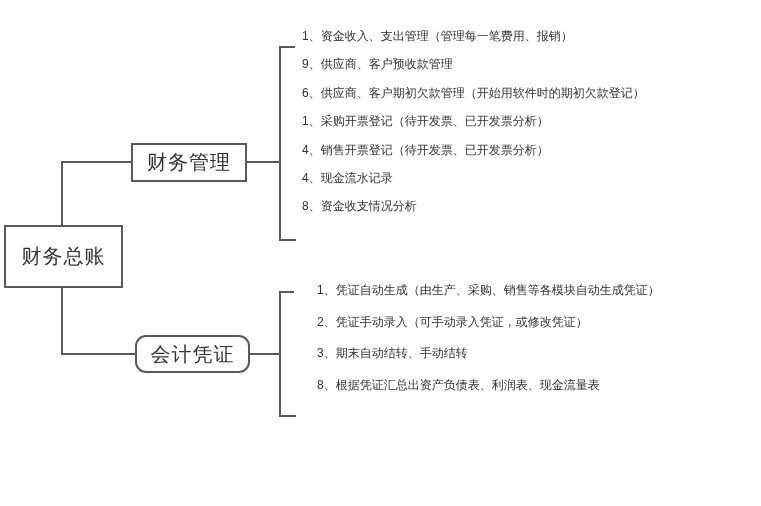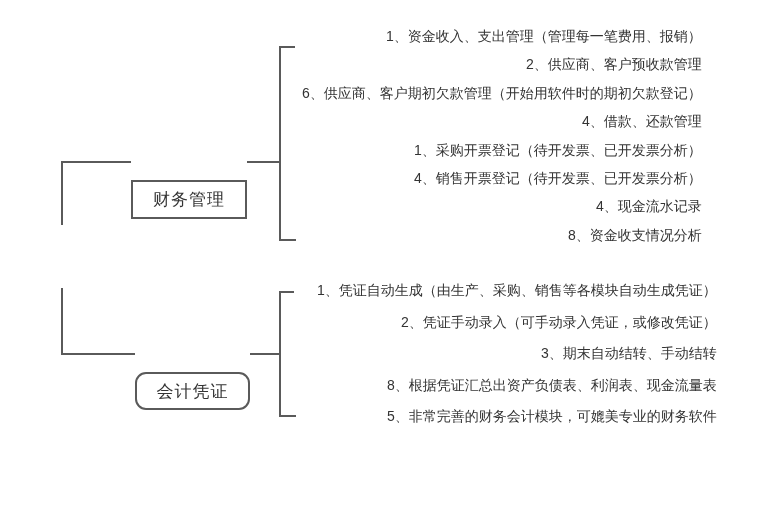--- a/index.html
+++ b/index.html
@@ -22,77 +22,76 @@
     stroke-width: 2;
   }
   .node {
     position: absolute;
     border: 2px solid #5a5a5a;
     background: #ffffff;
     color: #333333;
     display: flex;
     align-items: center;
     justify-content: center;
-    font-size: 17px;
+    font-size: 20px;
     letter-spacing: 1px;
     white-space: nowrap;
     box-sizing: content-box;
-    margin-top: 37px;
   }
   .node-root   { left: 4px;   top: 225px; width: 115px; height: 59px; }
   .node-fm     { left: 131px; top: 143px; width: 112px; height: 35px; }
   .node-kj     { left: 135px; top: 335px; width: 111px; height: 34px; border-radius: 11px; }
   .item-list {
     position: absolute;
     left: 302px;
     color: #333333;
-    font-size: 14px;
+    font-size: 12px;
     white-space: nowrap;
-    text-align: right;
   }
   .list-top    { top: 22px; }
   .list-top .tree-item    { height: 28.4px; line-height: 28.4px; }
   .list-bottom { top: 275px; margin-left: 15px; }
   .list-bottom .tree-item { height: 31.6px; line-height: 31.6px; }
 </style>
 </head>
 <body>
 
 <div class="canvas">
 
   <svg class="connectors" viewBox="0 0 761 506" xmlns="http://www.w3.org/2000/svg">
     <path d="M62,225 L62,162 L131,162"></path>
     <path d="M62,288 L62,354 L135,354"></path>
     <path d="M247,162 L280,162"></path>
     <path d="M295,47 L280,47 L280,240 L296,240"></path>
     <path d="M250,354 L280,354"></path>
     <path d="M294,292 L280,292 L280,416 L296,416"></path>
   </svg>
 
+  <div class="node node-root">
+    <span>财务总账</span>
+  </div>
 
   <div class="node node-fm">
     <span>财务管理</span>
   </div>
 
   <div class="node node-kj">
     <span>会计凭证</span>
   </div>
 
   <div class="item-list list-top">
     <div class="tree-item">1、资金收入、支出管理（管理每一笔费用、报销）</div>
-    <div class="tree-item">2、供应商、客户预收款管理</div>
+    <div class="tree-item">9、供应商、客户预收款管理</div>
     <div class="tree-item">6、供应商、客户期初欠款管理（开始用软件时的期初欠款登记）</div>
-    <div class="tree-item">4、借款、还款管理</div>
     <div class="tree-item">1、采购开票登记（待开发票、已开发票分析）</div>
     <div class="tree-item">4、销售开票登记（待开发票、已开发票分析）</div>
     <div class="tree-item">4、现金流水记录</div>
     <div class="tree-item">8、资金收支情况分析</div>
   </div>
 
   <div class="item-list list-bottom">
     <div class="tree-item">1、凭证自动生成（由生产、采购、销售等各模块自动生成凭证）</div>
     <div class="tree-item">2、凭证手动录入（可手动录入凭证，或修改凭证）</div>
     <div class="tree-item">3、期末自动结转、手动结转</div>
     <div class="tree-item">8、根据凭证汇总出资产负债表、利润表、现金流量表</div>
-    <div class="tree-item">5、非常完善的财务会计模块，可媲美专业的财务软件</div>
   </div>
 
 </div>
 
 </body></html>

